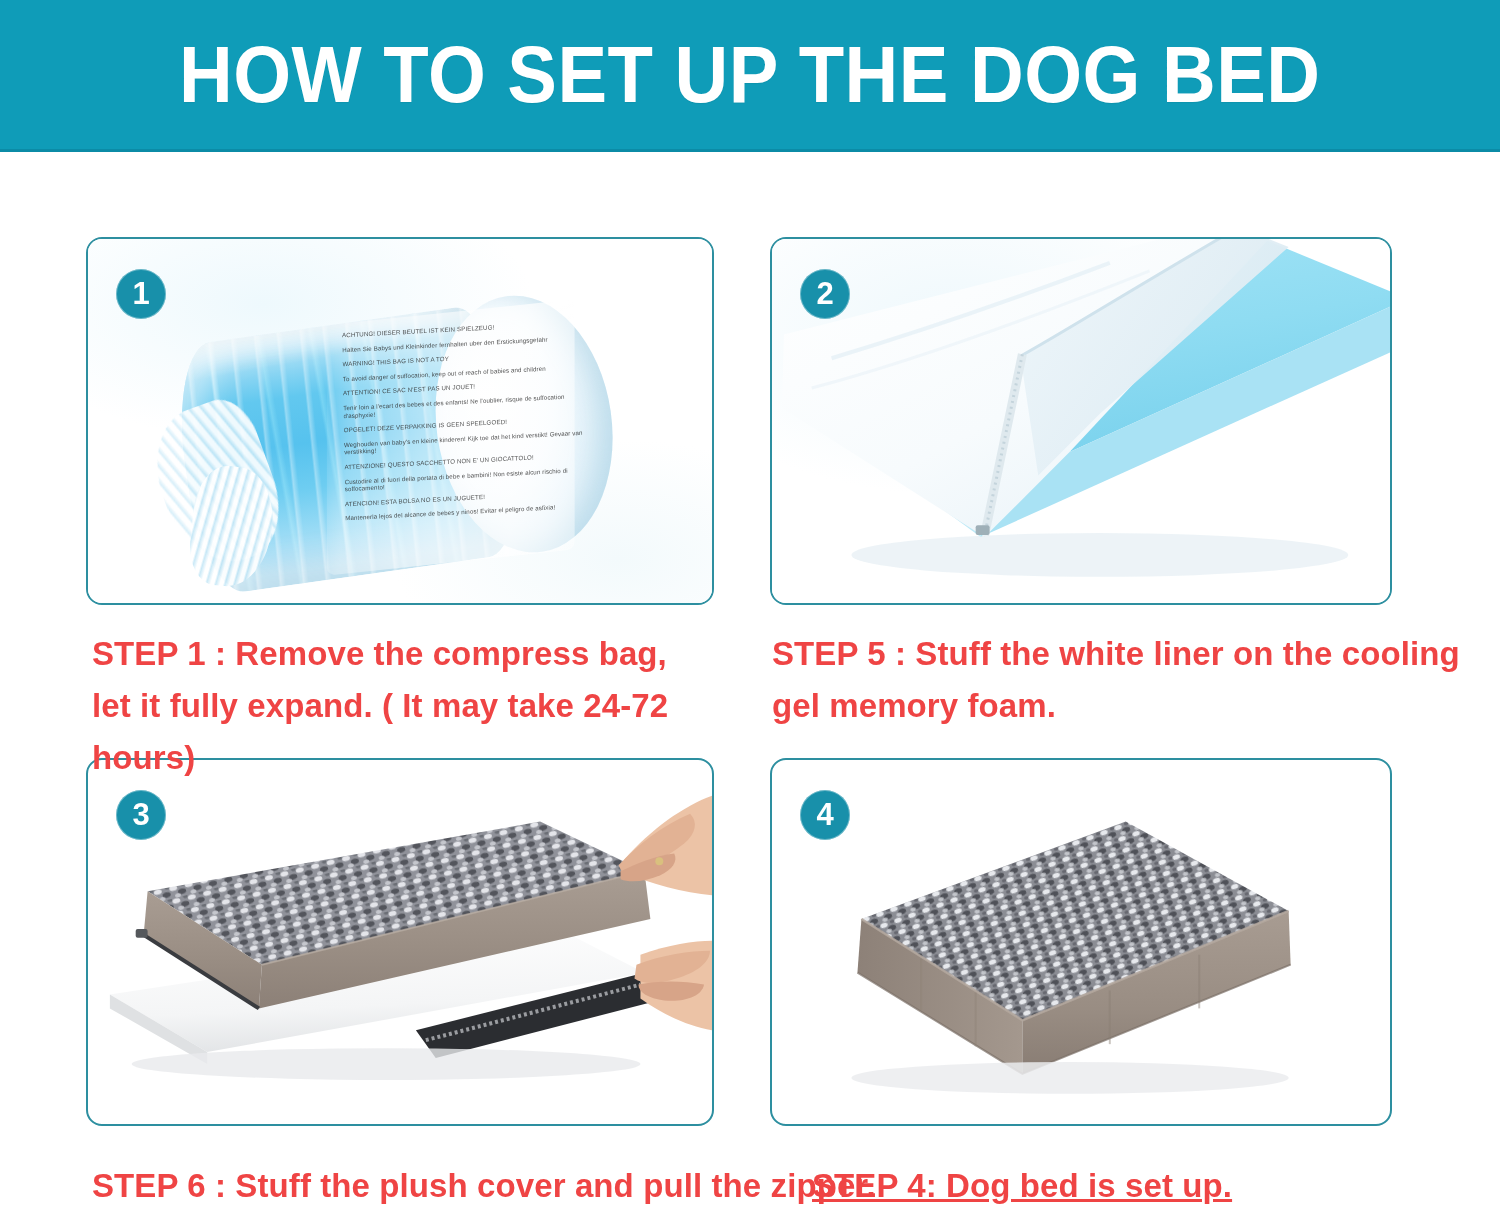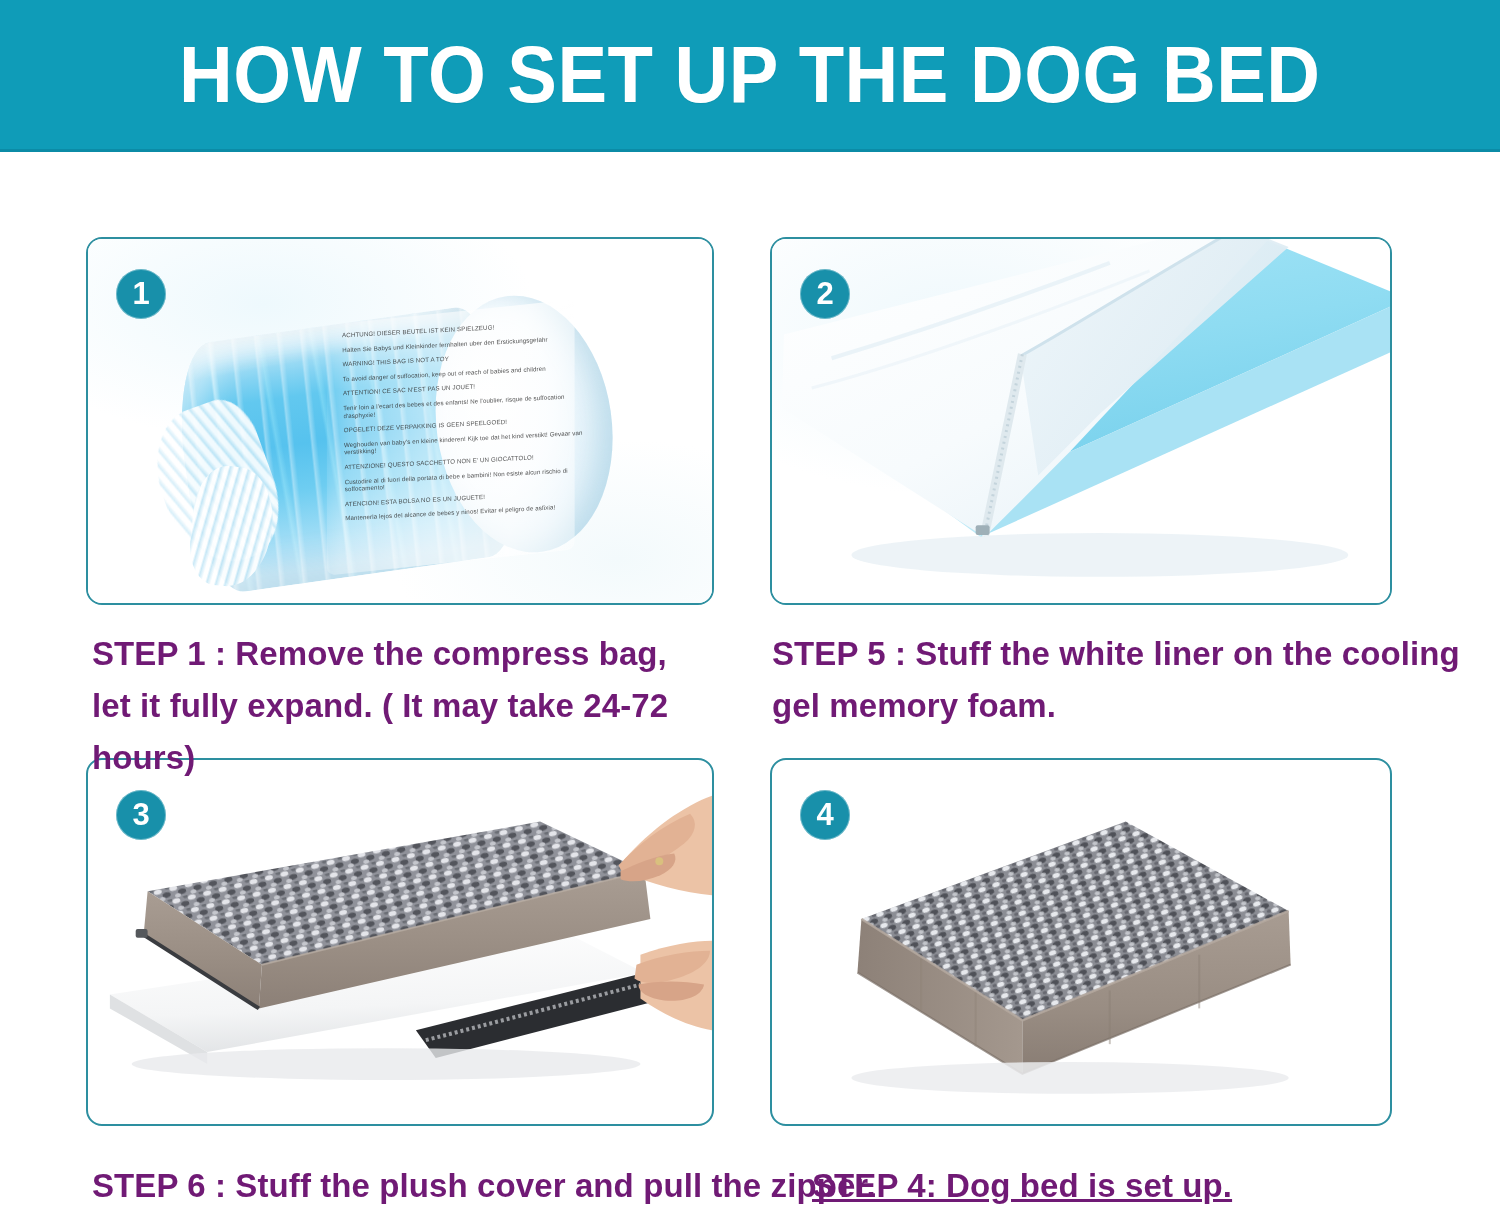--- a/index.html
+++ b/index.html
@@ -69,21 +69,21 @@
     justify-content: center;
     z-index: 20;
     box-shadow: 0 0 0 1px rgba(255,255,255,0.35) inset;
   }
 
   .scene { position: absolute; inset: 0; }
 
   
   .caption {
     position: absolute;
-    color: #701a75;
+    color: #ef4444;
     font-family: "Liberation Sans Narrow", "Liberation Sans", sans-serif;
     font-weight: bold;
     font-size: 33px;
     line-height: 52px;
     letter-spacing: 0.1px;
     white-space: pre-line;
   }
   .cap-1 { left: 92px;  top: 628px; width: 660px; }
   .cap-2 { left: 772px; top: 628px; width: 700px; }
   .cap-3 { left: 92px;  top: 1160px; }

